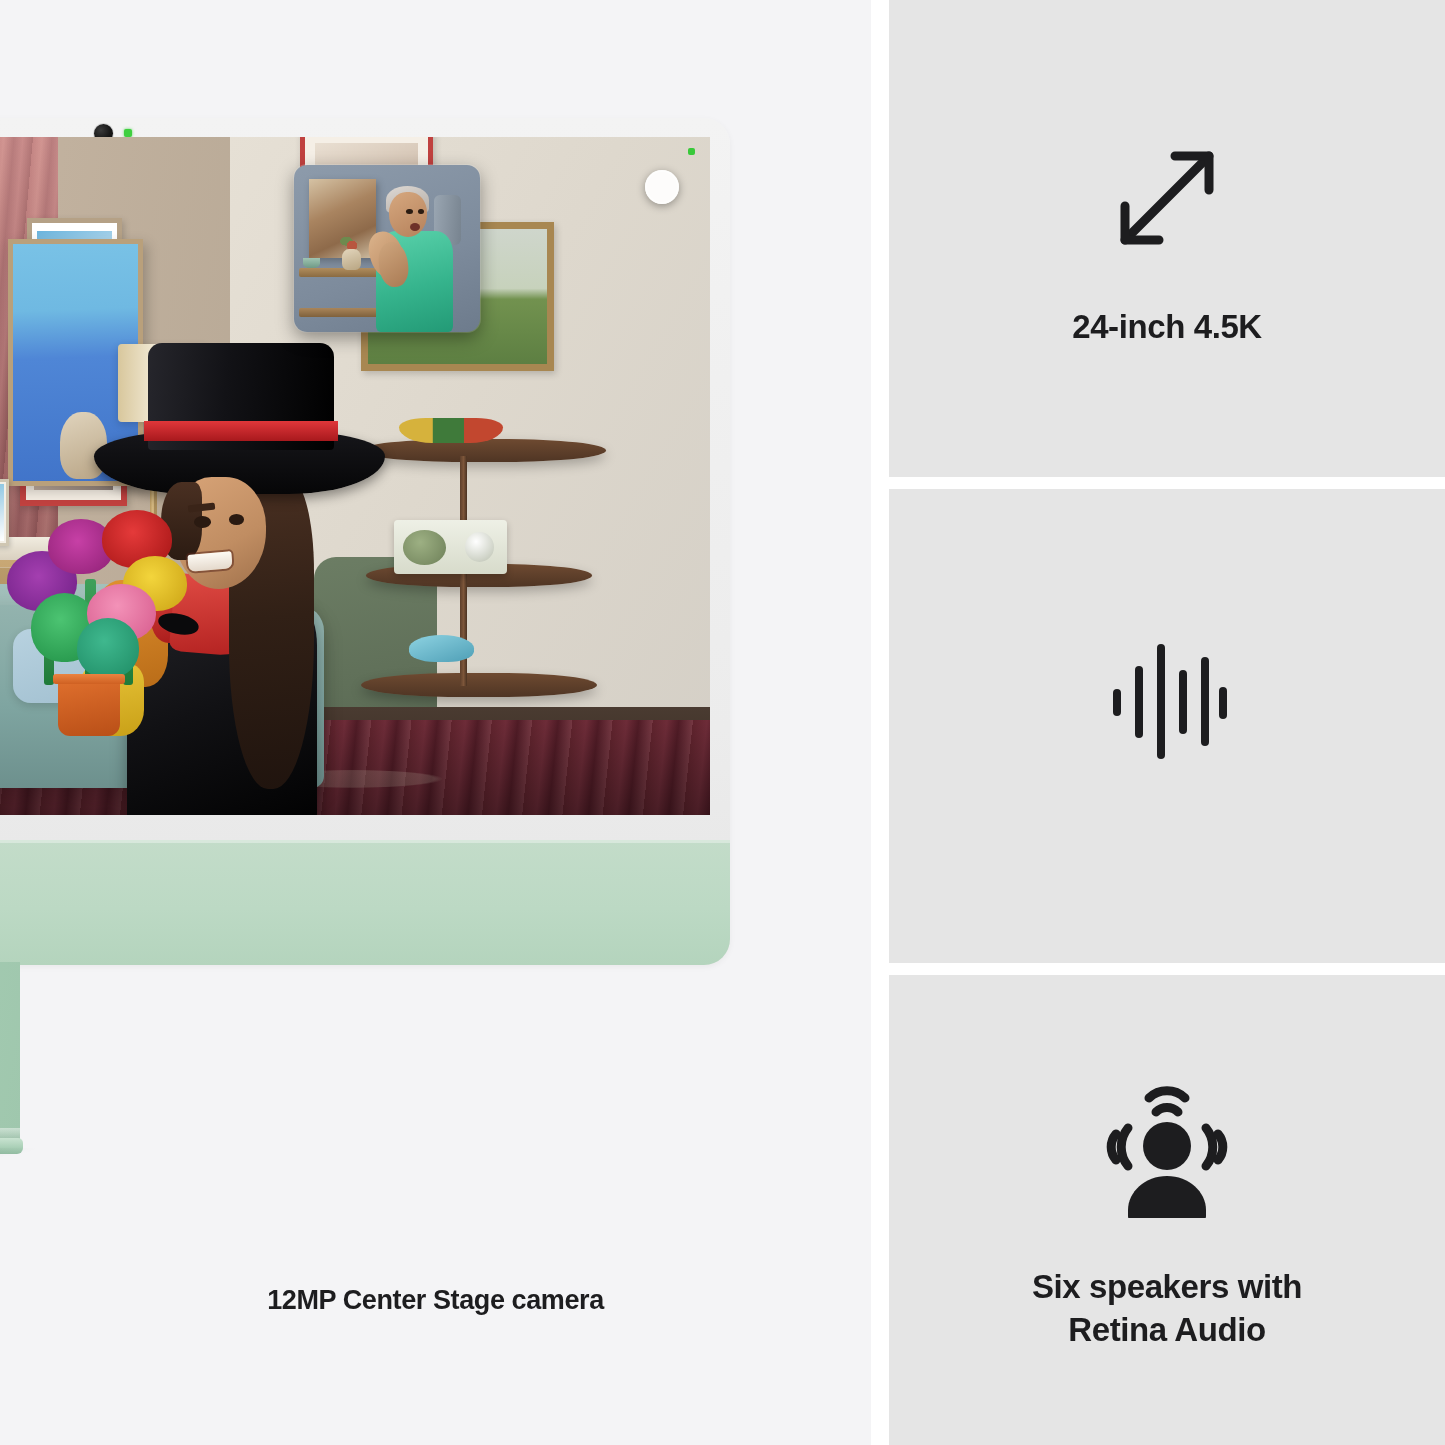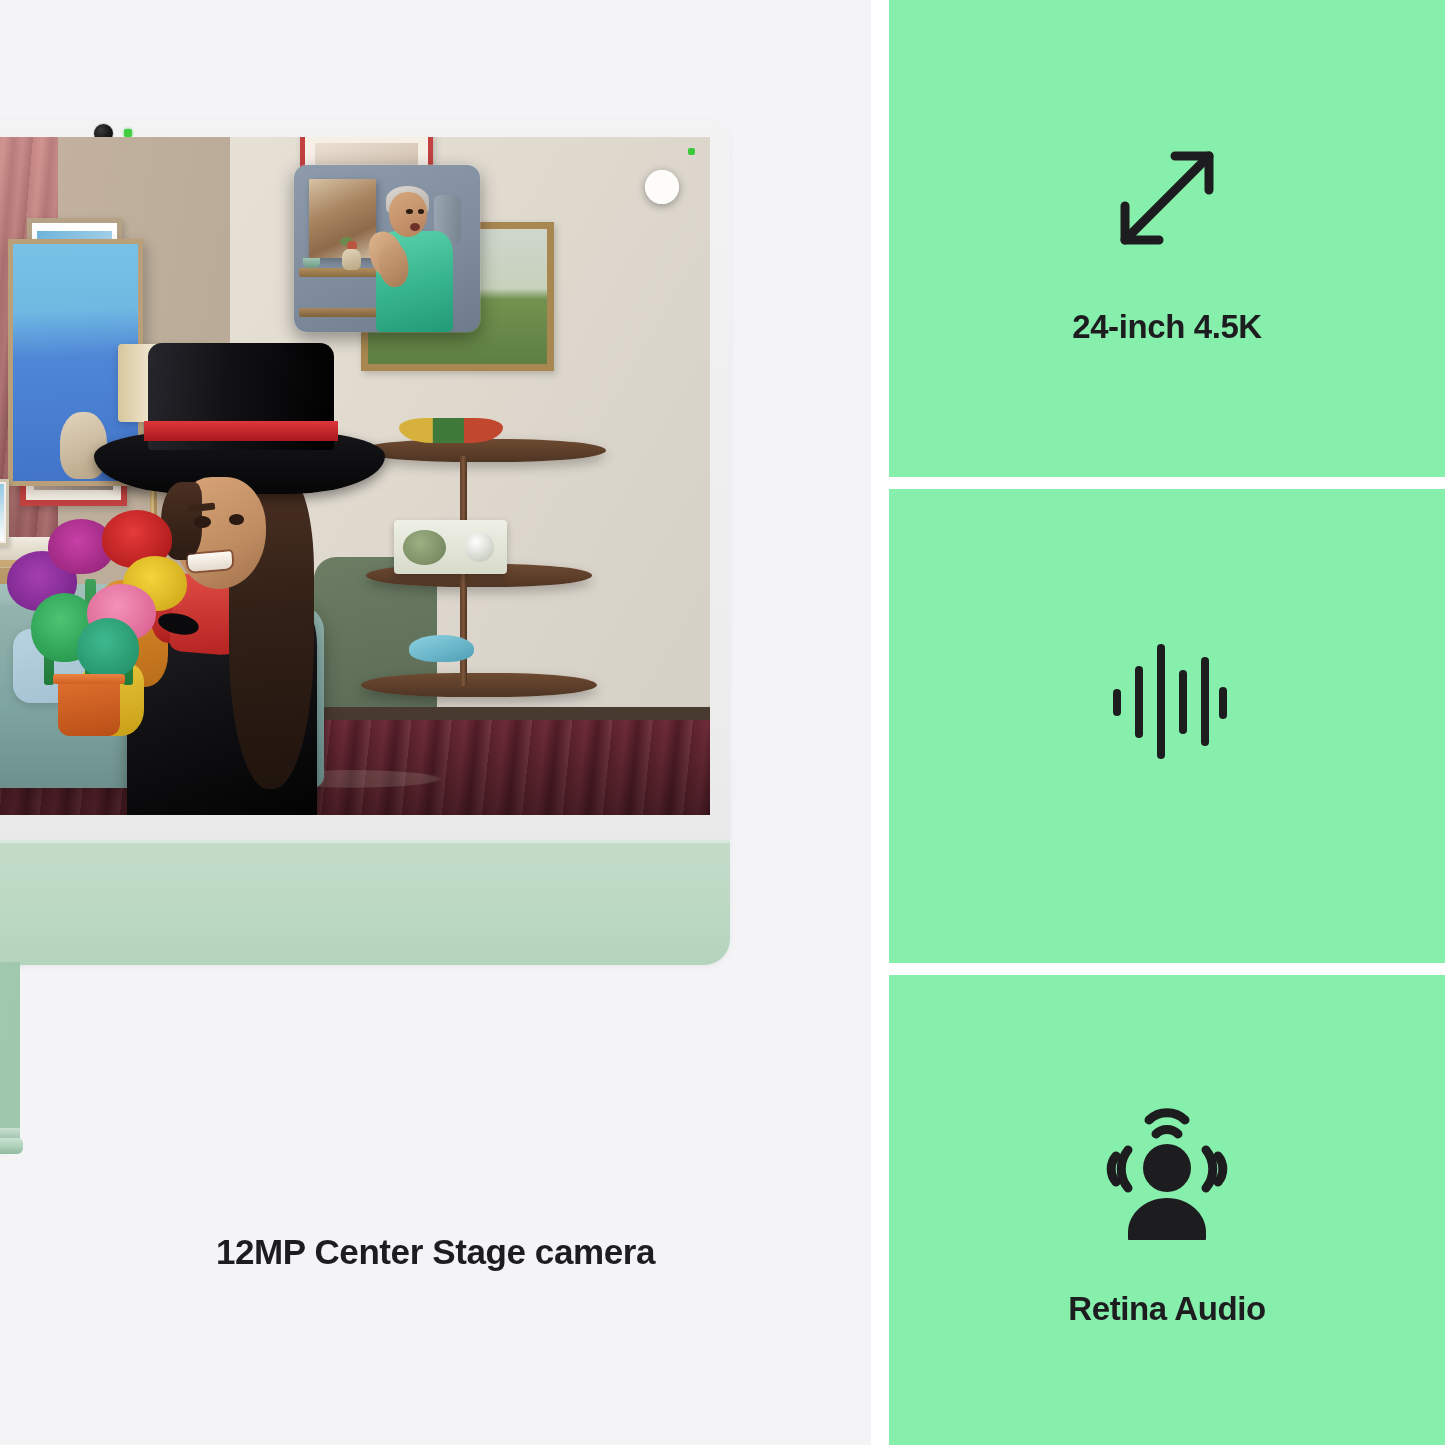--- a/index.html
+++ b/index.html
@@ -304,31 +304,31 @@
   .stand-foot{
     position:absolute;left:-10px;top:1020px;width:278px;height:16px;
     background:linear-gradient(180deg,#c9e3d1,#a9cfb6 60%,#93bda3);
     border-radius:0 5px 6px 0;
   }
   .stand-shadow{position:absolute;left:-20px;top:1030px;width:300px;height:14px;
     background:radial-gradient(ellipse at 50% 0%,rgba(0,0,0,.10),transparent 72%);}
 
   
   .caption{
-    position:absolute;left:0;top:1232px;width:871px;text-align:center;
-    font-size:35px;font-weight:bold;color:#1d1d1f;letter-spacing:-.4px;
+    position:absolute;left:0;top:1285px;width:871px;text-align:center;
+    font-size:27px;font-weight:bold;color:#1d1d1f;letter-spacing:-.4px;
   }
 
   
   .right-col{
     position:absolute;left:889px;top:0;width:556px;height:1445px;
     display:flex;flex-direction:column;
   }
   .card{
-    background:#86efac;width:100%;
+    background:#e5e5e5;width:100%;
     display:flex;flex-direction:column;align-items:center;justify-content:center;
     box-sizing:border-box;
   }
   .card-1{height:477px;}
   .gap{height:12px;background:#ffffff;width:100%;flex:none;}
   .card-2{height:474px;}
   .card-3{height:470px;flex:1;}
   .card-icon{margin-bottom:34px;display:block;}
   .card-label{
     font-size:33px;font-weight:bold;color:#1d1d1f;text-align:center;
@@ -549,18 +549,19 @@
             <path d="M57 30 a26 26 0 0 1 36 0"></path>
             <path d="M64 44 a16 16 0 0 1 22 0"></path>
             <path d="M36 60 a30 30 0 0 0 0 38"></path>
             <path d="M24 66 a20 20 0 0 0 0 26"></path>
             <path d="M114 60 a30 30 0 0 1 0 38"></path>
             <path d="M126 66 a20 20 0 0 1 0 26"></path>
           </g>
         </svg>
       </span>
       <div class="card-label">
+        <div>Six speakers with</div>
         <div>Retina Audio</div>
       </div>
     </div>
 
   </div>
 </div>
 
 </body></html>

